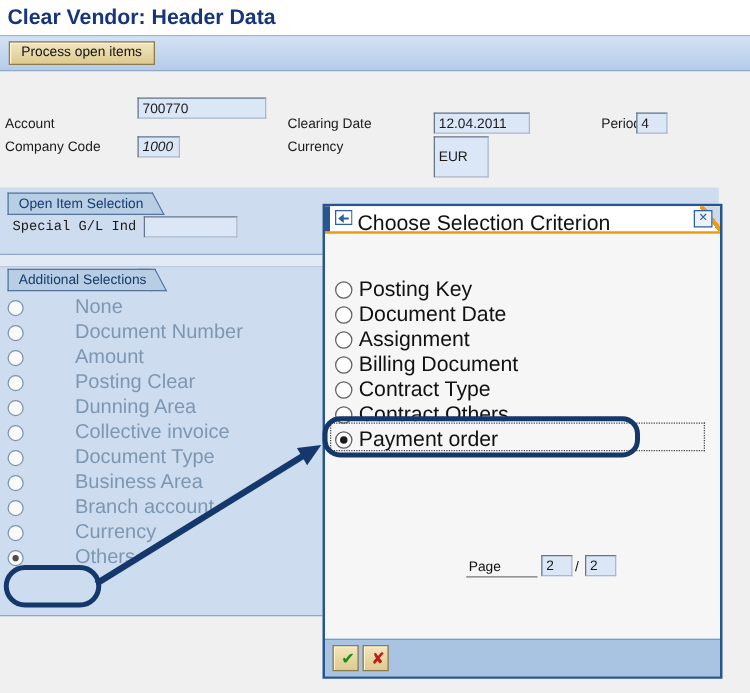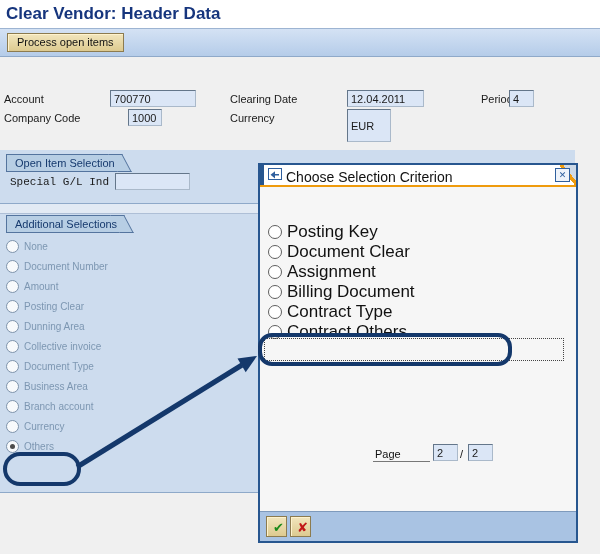--- a/index.html
+++ b/index.html
@@ -33,32 +33,32 @@
   .tab::after{content:"";position:absolute;top:-1px;right:-8px;width:13px;height:16px;background:#b7cee4;
     border:1px solid #54749e;border-left:none;transform:skewX(28deg);}
   .tab span{position:relative;z-index:2;}
   
   .opt-list{position:absolute;}
   .opt-row{display:flex;align-items:center;height:20px;gap:5px;}
   .radio{width:11px;height:11px;border-radius:50%;background:#f8fafc;border:1px solid #7e93ab;
     display:flex;align-items:center;justify-content:center;flex:0 0 auto;}
   .dot{width:5px;height:5px;border-radius:50%;background:#4c4c4c;display:none;}
   .opt-row.selected .dot{display:block;}
-  .left-list .opt-label{color:#7d97b2;font-size:10px;}
+  .left-list .opt-label{color:#7d97b2;font-size:16px;margin-left:36px;}
   
   .dlg-list .radio{width:12px;height:12px;background:#ffffff;border:1px solid #5f5f5f;}
   .dlg-list .dot{width:6px;height:6px;background:#1c1c1c;}
   .dlg-list .opt-label{color:#111;font-size:17px;}
   
   .dialog{position:absolute;left:258px;top:163px;width:320px;height:380px;box-sizing:border-box;
     background:#f6f6f6;border:2px solid #27568f;z-index:5;}
   .dlg-titlebar{position:absolute;left:0;top:0;right:0;height:22px;background:#ffffff;
     border-bottom:2px solid #ef9b0d;box-sizing:border-box;}
   .dlg-accent{position:absolute;left:0;top:0;width:4px;height:20px;background:#27568f;}
-  .dlg-title{position:absolute;left:26px;top:4px;font-size:14px;color:#111;white-space:nowrap;}
+  .dlg-title{position:absolute;left:26px;top:4px;font-size:17px;color:#111;white-space:nowrap;}
   .dlg-icon{position:absolute;left:8px;top:3px;}
   .dlg-close{position:absolute;right:6px;top:3px;width:15px;height:14px;box-sizing:border-box;
     border:1px solid #2f5f9e;background:#eef3fa;color:#2f5f9e;font-size:9px;font-weight:bold;
     text-align:center;line-height:12px;font-family:"DejaVu Sans",sans-serif;cursor:default;}
   .dlg-corner{position:absolute;right:0;top:0;width:16px;height:20px;
     background:linear-gradient(to top right, rgba(0,0,0,0) 46%, #ef9b0d 46%, #ef9b0d 60%, #cdd9e7 60%);}
   .dlg-focus{position:absolute;left:4px;top:173px;width:300px;height:23px;border:1px dotted #444;box-sizing:border-box;}
   .dlg-page-label{position:absolute;left:115px;top:283px;color:#111;}
   .dlg-page-rule{position:absolute;left:113px;top:296px;width:57px;height:1px;background:#777;}
   .dlg-page-sep{position:absolute;left:200px;top:283px;color:#111;}
@@ -77,27 +77,27 @@
 <body>
 
 <div class="hdr">
   <div class="page-title">Clear Vendor: Header Data</div>
 </div>
 <div class="toolbar">
   <button class="btn-tan btn-process">Process open items</button>
 </div>
 
 <div class="lbl" style="left:4px;top:93px;">Account</div>
-<input class="inp" style="left: 110px; top: 90px; width: 86px; height: 17px;" value="700770">
+<input class="inp" style="left: 110px; top: 78px; width: 103px; height: 17px;" value="700770">
 <div class="lbl" style="left:230px;top:93px;">Clearing Date</div>
 <input class="inp" style="left: 347px; top: 90px; width: 77px; height: 17px;" value="12.04.2011">
 <div class="lbl" style="left:433px;top:93px;padding-left:48px;">Period</div>
 <input class="inp" style="left: 509px; top: 90px; width: 25px; height: 17px;" value="4">
 <div class="lbl" style="left:4px;top:112px;">Company Code</div>
-<input class="inp" style="left: 128px; top: 109px; width: 34px; height: 17px;" value="1000">
+<input class="inp" style="left: 110px; top: 109px; width: 34px; height: 17px; font-style: italic;" value="1000">
 <div class="lbl" style="left:230px;top:112px;">Currency</div>
 <input class="inp" style="left: 347px; top: 109px; width: 44px; height: 33px;" value="EUR">
 
 <div class="panel panel1"></div>
 <div class="tab" style="left:6px;top:154px;">
   <span>Open Item Selection</span>
 </div>
 <div class="lbl" style="left:10px;top:176px;z-index:2;font-family:Liberation Mono, monospace;">Special G/L Ind</div>
 <input class="inp" style="left: 115px; top: 173px; width: 75px; height: 17px; z-index: 2;" value="">
 <div class="gapband"></div>
@@ -183,21 +183,21 @@
 
   <div class="opt-list dlg-list" style="left:8px;top:57px;">
 
       <div class="opt-row">
         <span class="radio"></span>
         <span class="opt-label">Posting Key</span>
       </div>
 
       <div class="opt-row">
         <span class="radio"></span>
-        <span class="opt-label">Document Clear</span>
+        <span class="opt-label">Document Date</span>
       </div>
 
       <div class="opt-row">
         <span class="radio"></span>
         <span class="opt-label">Assignment</span>
       </div>
 
       <div class="opt-row">
         <span class="radio"></span>
         <span class="opt-label">Billing Document</span>
@@ -206,20 +206,26 @@
       <div class="opt-row">
         <span class="radio"></span>
         <span class="opt-label">Contract Type</span>
       </div>
 
       <div class="opt-row">
         <span class="radio"></span>
         <span class="opt-label">Contract Others</span>
       </div>
 
+      <div class="opt-row selected">
+        <span class="radio">
+          <span class="dot"></span>
+        </span>
+        <span class="opt-label">Payment order</span>
+      </div>
     </div>
   <div class="dlg-focus"></div>
 
   <div class="dlg-page-label">Page</div>
   <div class="dlg-page-rule"></div>
   <input class="inp" style="left: 173px; top: 279px; width: 25px; height: 17px;" value="2">
   <div class="dlg-page-sep">/</div>
   <input class="inp" style="left: 208px; top: 279px; width: 25px; height: 17px;" value="2">
 
   <div class="dlg-footer">

